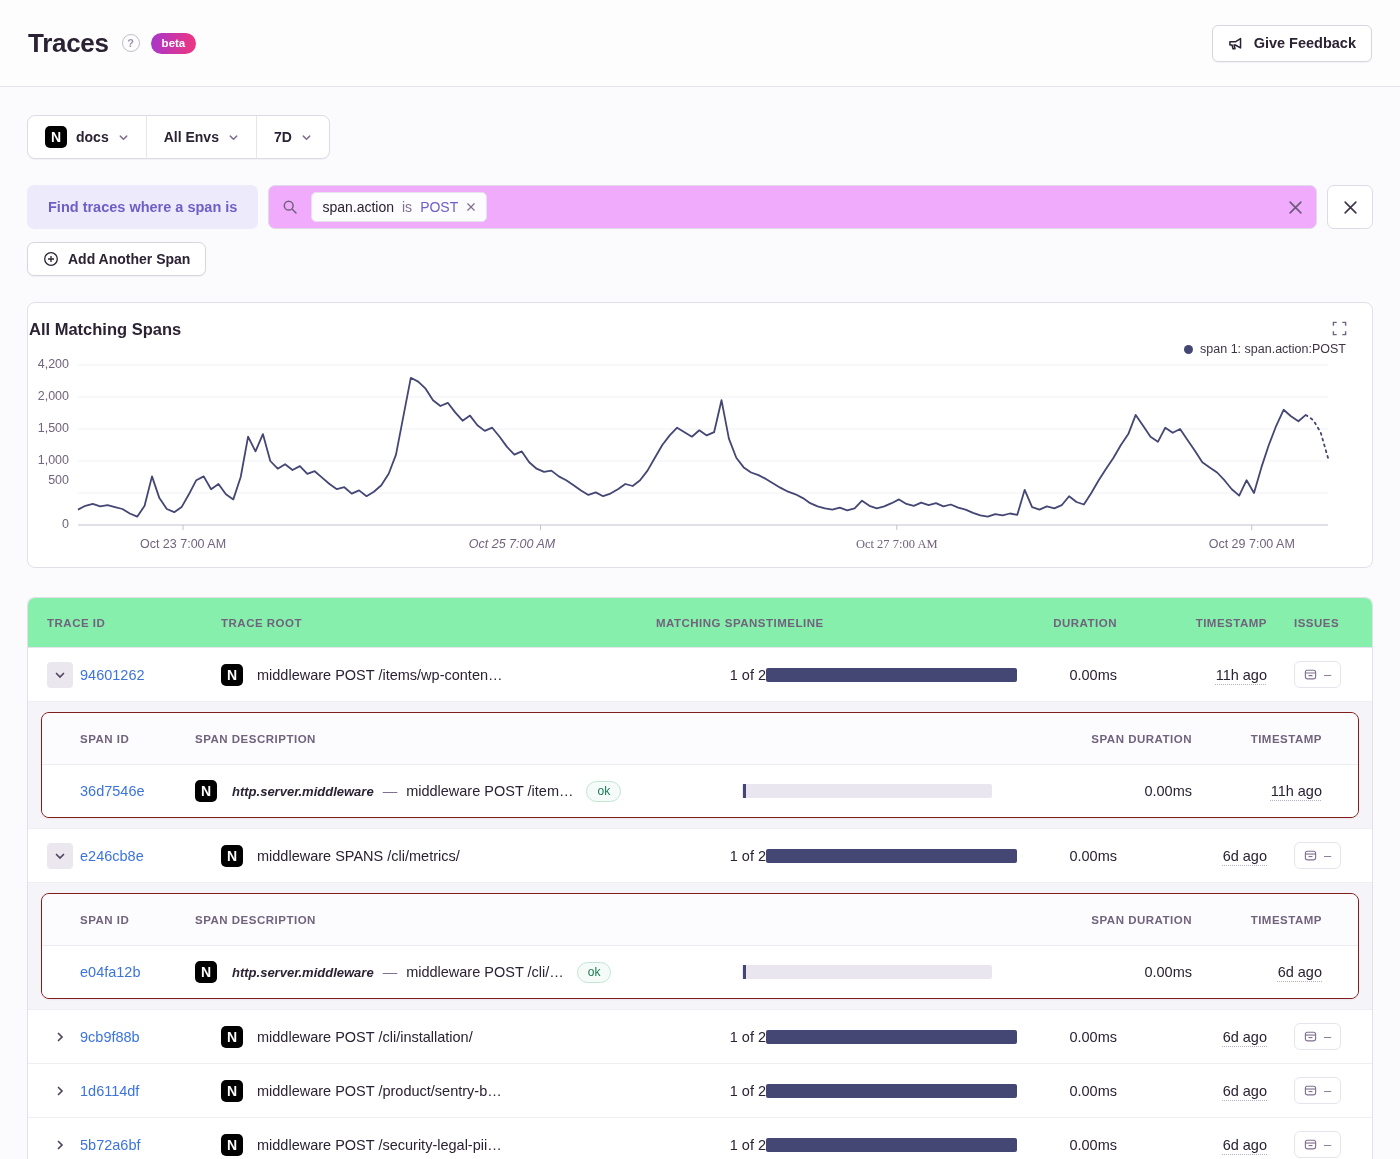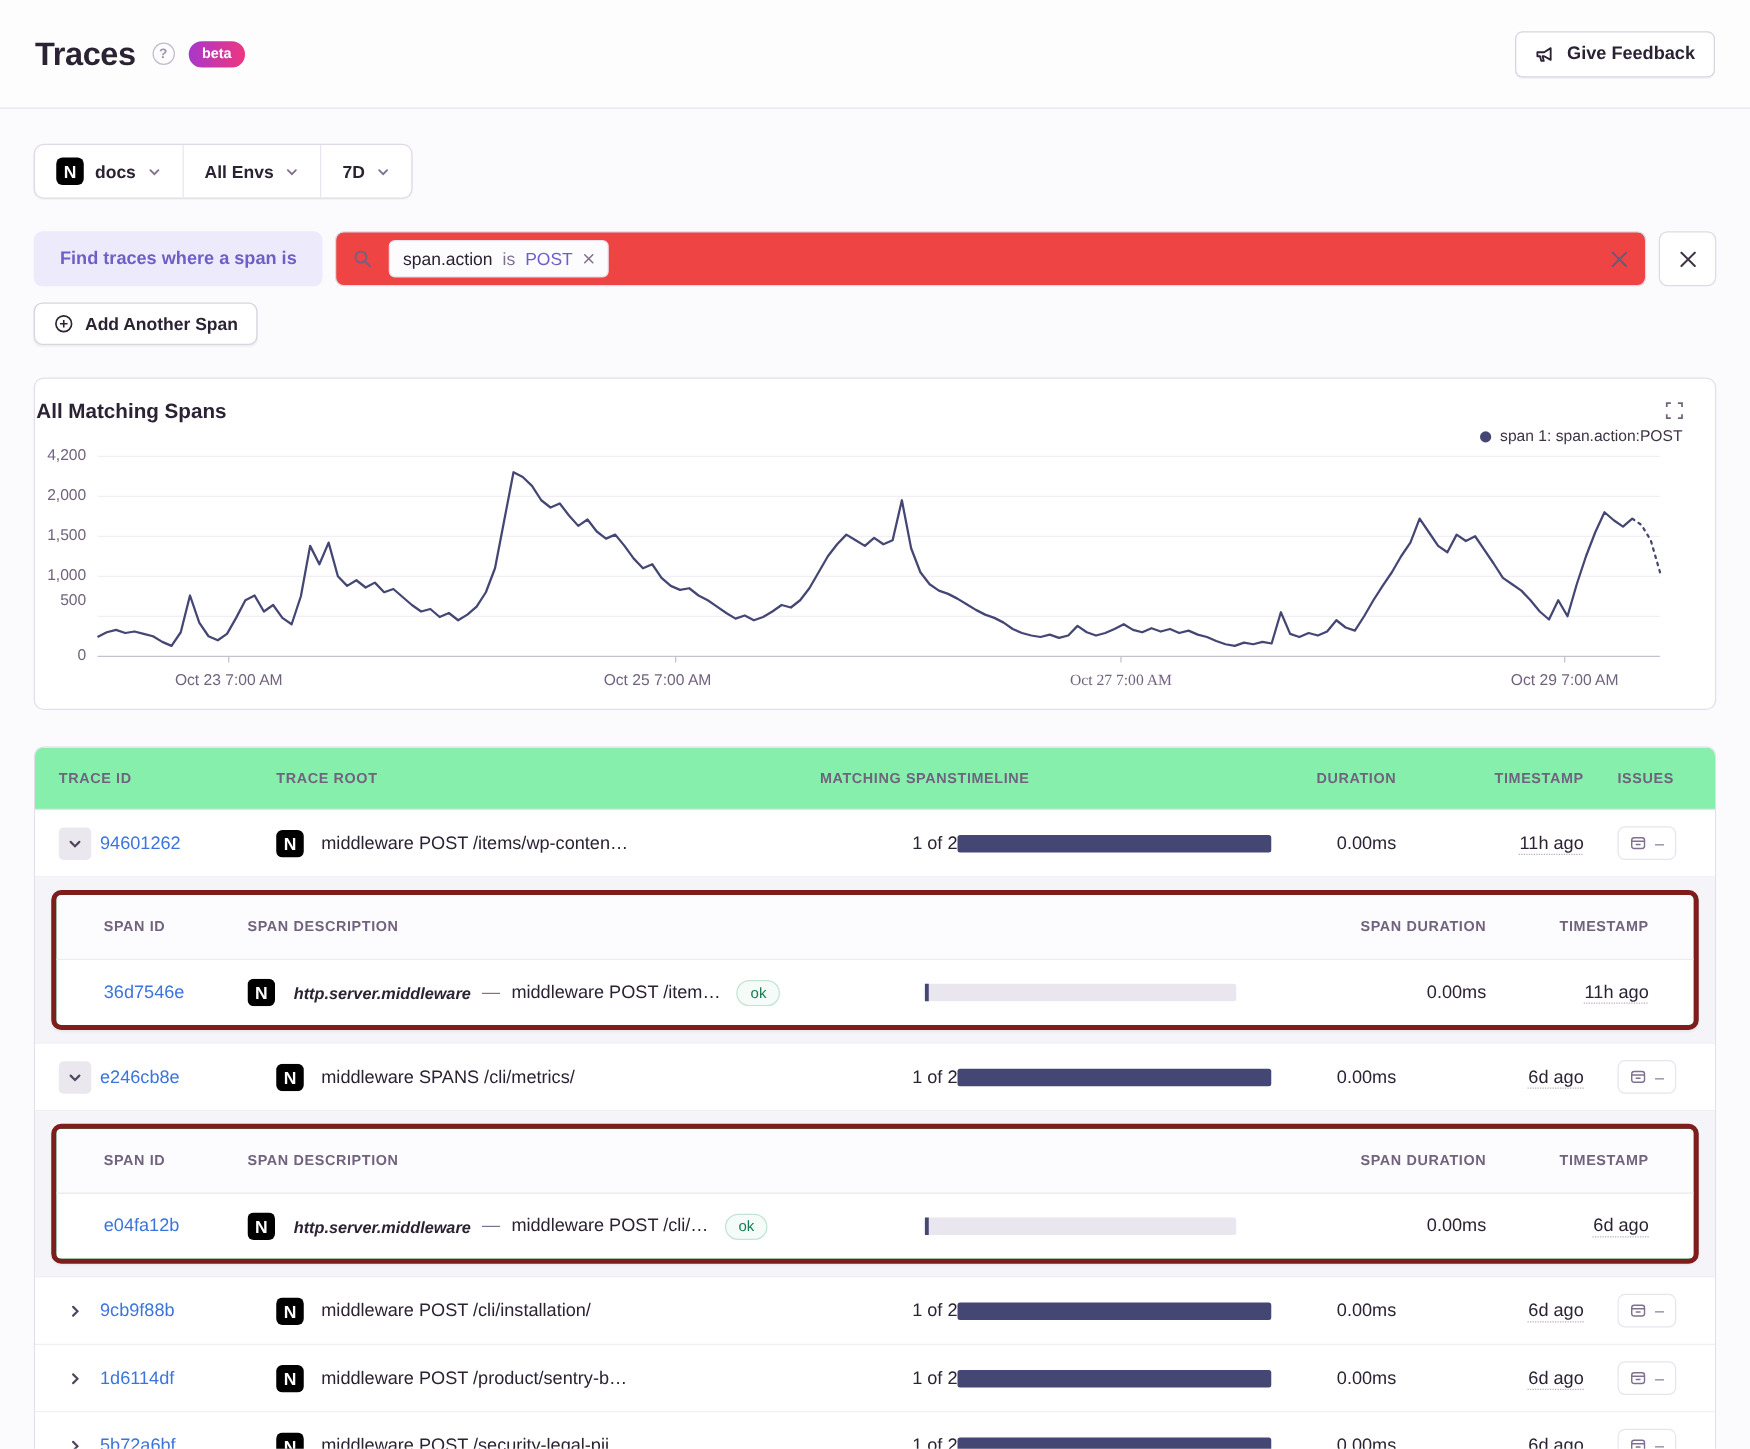--- a/index.html
+++ b/index.html
@@ -51,21 +51,21 @@
   }
   .chev-icon { color:#80708F; display:flex; }
 
   
   .search-row { margin-top:26px; display:flex; gap:10px; align-items:stretch; height:44px; }
   .find-pill {
     background:#EDEAFB; color:#6D5FC7; font-weight:700; font-size:14.5px;
     border-radius:7px; display:flex; align-items:center; padding:0 21px; white-space:nowrap;
   }
   .search-box {
-    flex:1; background:#ef4444; border:1px solid #DFDAE6; border-radius:7px;
+    flex:1; background:#f0abfc; border:1px solid #DFDAE6; border-radius:7px;
     display:flex; align-items:center; padding:0 13px; gap:13px;
   }
   .token {
     display:flex; align-items:center; gap:8px; border:1px solid #E6E2EC; background:#FCFBFD;
     border-radius:5px; padding:6px 10px; font-size:14px;
   }
   .token .t-key { color:#2B2233; }
   .token .t-op  { color:#80708F; }
   .token .t-val { color:#6C5FC7; }
   .icon-x { color:#80708F; display:flex; cursor:pointer; }
@@ -117,21 +117,21 @@
     text-decoration:underline dotted; text-decoration-color:#B8B0C2; text-decoration-thickness:1px; text-underline-offset:4px;
   }
   .c-issues { padding-left:27px; }
   .issues-btn {
     display:inline-flex; align-items:center; gap:7px; border:1px solid #E8E4EE; border-radius:6px;
     padding:5px 9px; color:#80708F; font-size:13px; cursor:pointer; background:#fff;
   }
 
   
   .expand-wrap { background:#F5F4F9; padding:10px 13px; border-bottom:1px solid #F0EDF3; }
-  .span-card { background:#15803d; border:4px solid #7f1d1d; border-radius:8px; box-shadow:0 1px 2px rgba(43,34,51,.06); overflow:hidden; }
+  .span-card { background:#fca5a5; border:1px solid #7f1d1d; border-radius:8px; box-shadow:0 1px 2px rgba(43,34,51,.06); overflow:hidden; }
   .sgrid { display:grid; grid-template-columns:125px 1fr 250px 200px 130px; padding:0 36px 0 28px; align-items:center; }
   .s-head { height:52px; border-bottom:1px solid #EEEBF2; background:#FCFBFD; }
   .s-row { height:52px; background:#fff; }
   .span-id-link { color:#3C74DD; font-size:14.5px; padding-left:10px; cursor:pointer; }
   .c-desc { display:flex; align-items:center; gap:0; overflow:hidden; }
   .c-desc .nlogo { margin-right:15px; }
   .op-text { font-weight:700; font-size:13px; white-space:nowrap;font-style:italic; }
   .sep-text { color:#80708F; margin:0 9px; font-size:14.5px; }
   .desc-text { font-size:14.5px; white-space:nowrap; }
   .ok-badge {
@@ -266,21 +266,21 @@
       <div id="ylabels">
           <div class="ylabel" style="top: 158px;">0</div>
           <div class="ylabel" style="top: 114px;">500</div>
           <div class="ylabel" style="top: 94px;">1,000</div>
           <div class="ylabel" style="top: 62px;">1,500</div>
           <div class="ylabel" style="top: 30px;">2,000</div>
           <div class="ylabel" style="top: -2px;">4,200</div>
         </div>
       <div id="xlabels">
           <div class="xlabel" style="left: 154px;">Oct 23 7:00 AM</div>
-          <div class="xlabel" style="left: 497px;">Oct 25 7:00 AM</div>
+          <div class="xlabel" style="left: 483px; font-style: italic;">Oct 25 7:00 AM</div>
           <div class="xlabel" style="left: 867.75px; font-family: Liberation Serif, serif;">Oct 27 7:00 AM</div>
           <div class="xlabel" style="left: 1222.75px;">Oct 29 7:00 AM</div>
         </div>
     </div>
   </div>
 
   
   <div class="panel table-panel">
     <div class="tgrid t-head">
       <div class="th">TRACE ID</div>

